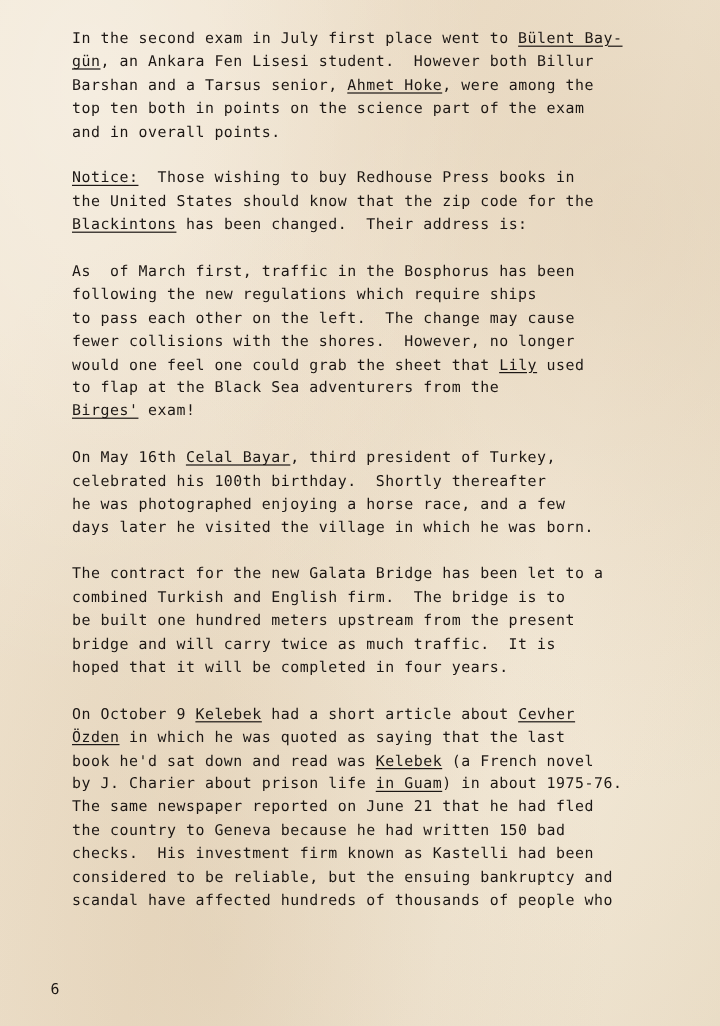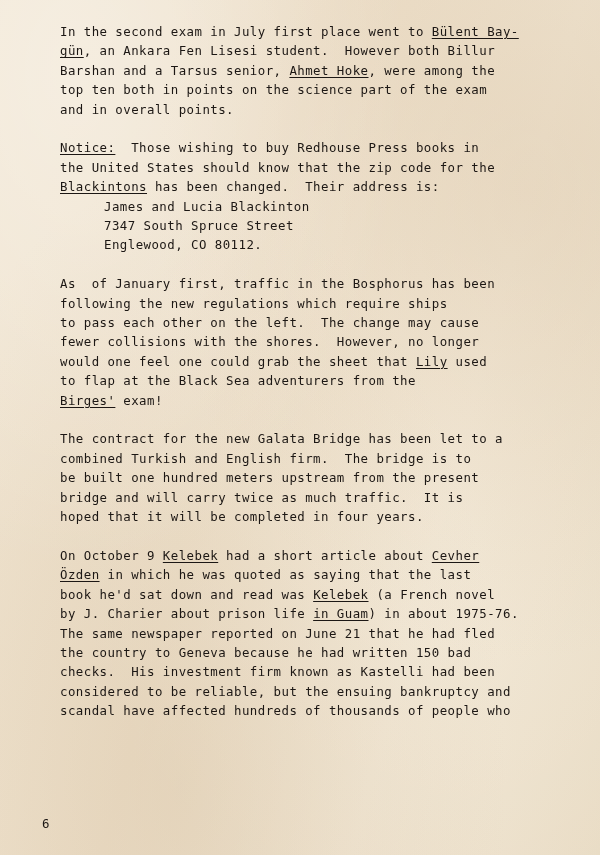--- a/index.html
+++ b/index.html
@@ -72,30 +72,32 @@
 <div class="page">
   <div class="doc-body" id="doc-body">
       <p class="para"><span>In the second exam in July first place went to </span><span class="u">Bülent Bay-
 gün</span><span>, an Ankara Fen Lisesi student.  However both Billur
 Barshan and a Tarsus senior, </span><span class="u">Ahmet Hoke</span><span>, were among the
 top ten both in points on the science part of the exam
 and in overall points.</span></p>
       <p class="para"><span class="u">Notice:</span><span>  Those wishing to buy Redhouse Press books in
 the United States should know that the zip code for the
 </span><span class="u">Blackintons</span><span> has been changed.  Their address is:</span><span>
-</span><span class="addr">James and Lucia Blackinton
-7347 South Spruce Street
-Englewood, CO 80112.</span></p>
-      <p class="para"><span>As  of January first, traffic in the Bosphorus has been
+</span></p>
+      <p class="para"><span>As  of March first, traffic in the Bosphorus has been
 following the new regulations which require ships
 to pass each other on the left.  The change may cause
 fewer collisions with the shores.  However, no longer
 would one feel one could grab the sheet that </span><span class="u">Lily</span><span> used
 to flap at the Black Sea adventurers from the
 </span><span class="u">Birges'</span><span> exam!</span></p>
+      <p class="para"><span>On May 16th </span><span class="u">Celal Bayar</span><span>, third president of Turkey,
+celebrated his 100th birthday.  Shortly thereafter
+he was photographed enjoying a horse race, and a few
+days later he visited the village in which he was born.</span></p>
       <p class="para"><span>The contract for the new Galata Bridge has been let to a
 combined Turkish and English firm.  The bridge is to
 be built one hundred meters upstream from the present
 bridge and will carry twice as much traffic.  It is
 hoped that it will be completed in four years.</span></p>
       <p class="para"><span>On October 9 </span><span class="u">Kelebek</span><span> had a short article about </span><span class="u">Cevher
 Özden</span><span> in which he was quoted as saying that the last
 book he'd sat down and read was </span><span class="u">Kelebek</span><span> (a French novel
 by J. Charier about prison life </span><span class="u">in Guam</span><span>) in about 1975-76.
 The same newspaper reported on June 21 that he had fled

